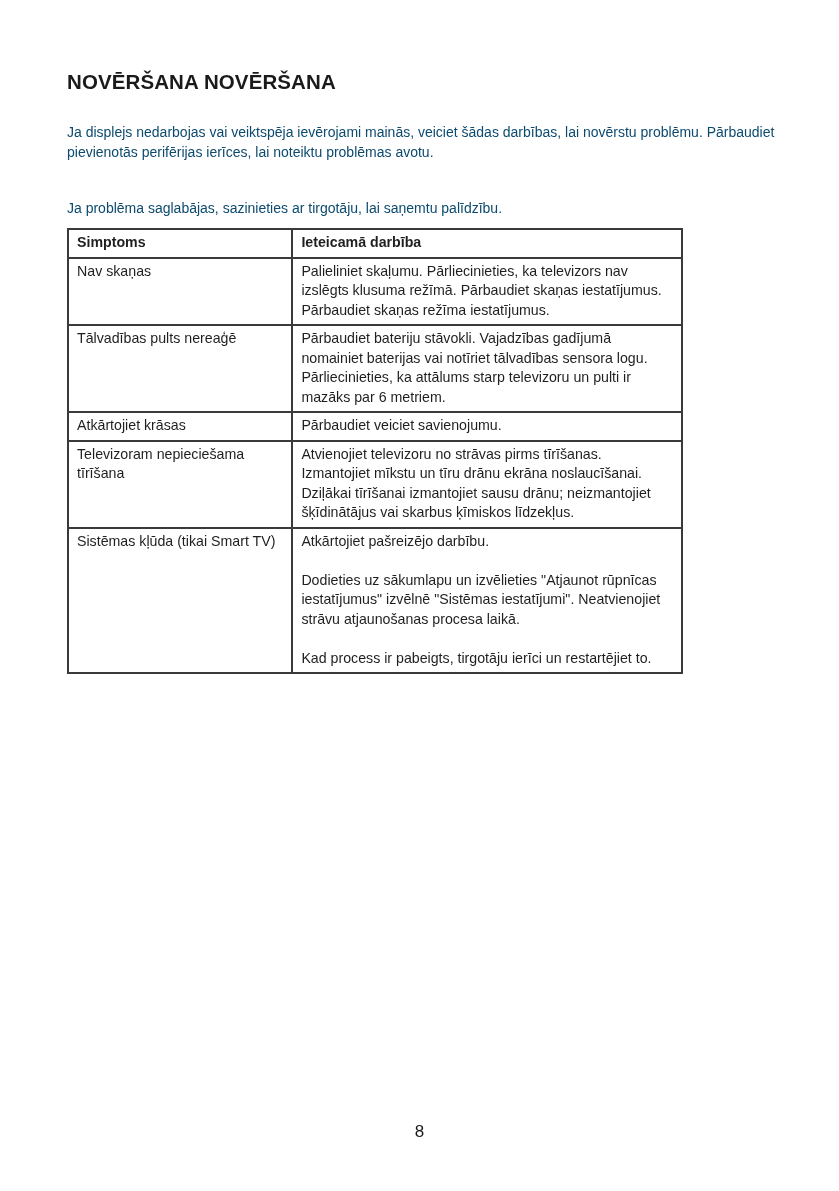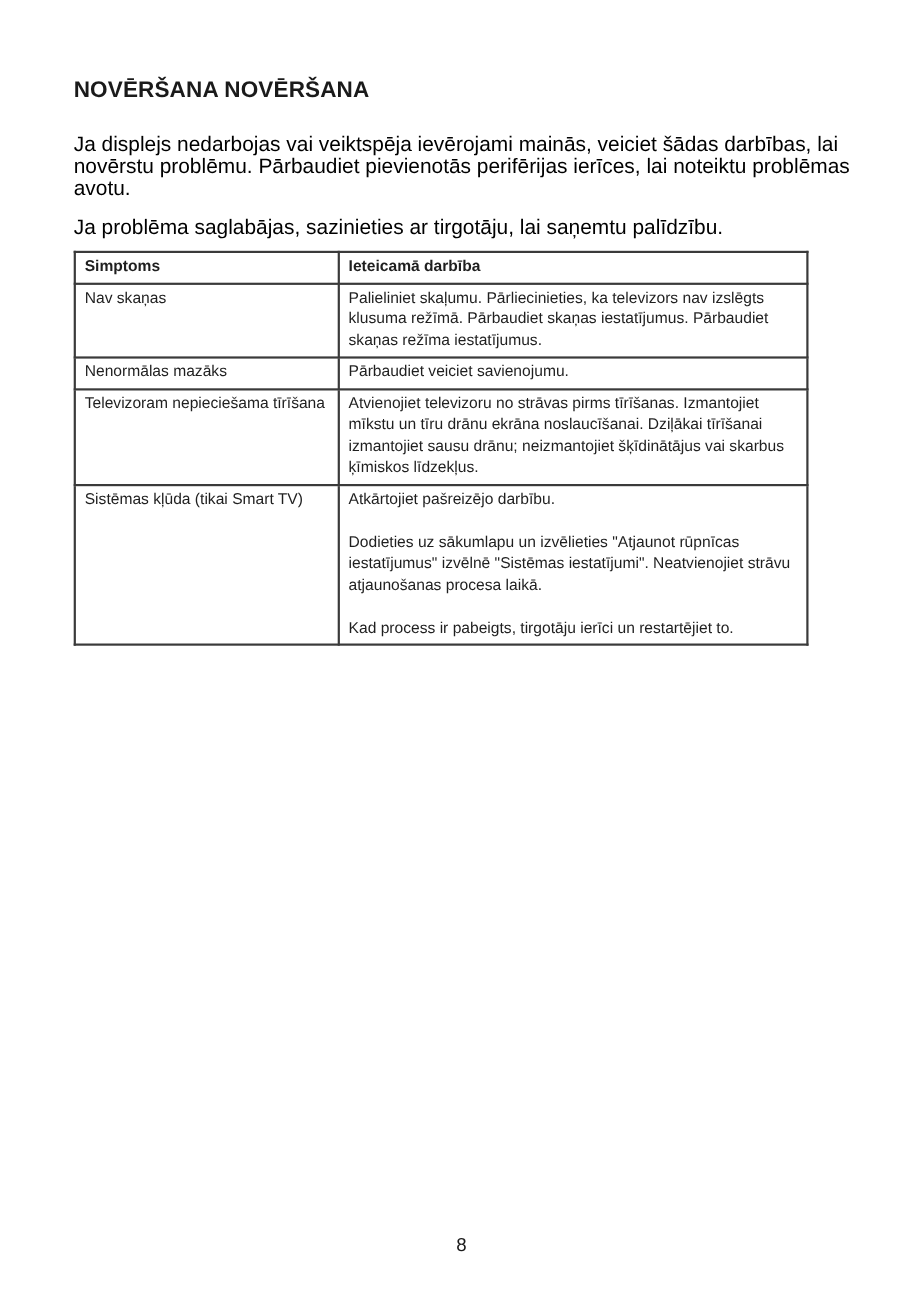--- a/index.html
+++ b/index.html
@@ -6,27 +6,27 @@
   body {
     width: 839px; height: 1191px; position: relative; overflow: hidden;
     font-family: "Liberation Sans", sans-serif; color: #1a1a1a;
   }
   .title {
     position: absolute; left: 67px; top: 70px;
     font-size: 20.5px; font-weight: bold; letter-spacing: 0.1px; color: #1a1a1a;
   }
   .para {
     position: absolute; left: 67px; width: 710px;
-    font-size: 19px; line-height: 20px; color: #000000;
+    font-size: 14px; line-height: 20px; color: #0c4a6e;
   }
   .p1 { top: 122px; }
   .p2 { top: 198px; }
   table {
     position: absolute; left: 67px; top: 228px;
-    width: 668px; border-collapse: collapse;
+    width: 616px; border-collapse: collapse;
     font-size: 14.2px; line-height: 19.5px; color: #1f1f1f;
   }
   td, th {
     border: 2px solid #3a3a3a; vertical-align: top;
     padding: 3px 8px 4px 8px; text-align: left;
   }
   th { font-weight: bold; }
   col.c1 { width: 250px; }
   col.c2 { width: 450px; }
   .gap { display: block; height: 19.5px; }
@@ -52,21 +52,25 @@
       <th>Simptoms</th>
       <th>Ieteicamā darbība</th>
     </tr>
   </thead>
   <tbody>
     <tr>
       <td>Nav skaņas</td>
       <td>Palieliniet skaļumu. Pārliecinieties, ka televizors nav izslēgts klusuma režīmā. Pārbaudiet skaņas iestatījumus. Pārbaudiet skaņas režīma iestatījumus.</td>
     </tr>
     <tr>
-      <td>Nenormālas mazāks</td>
+      <td>Tālvadības pults nereaģē</td>
+      <td>Pārbaudiet bateriju stāvokli. Vajadzības gadījumā nomainiet baterijas vai notīriet tālvadības sensora logu. Pārliecinieties, ka attālums starp televizoru un pulti ir mazāks par 6 metriem.</td>
+    </tr>
+    <tr>
+      <td>Atkārtojiet krāsas</td>
       <td>Pārbaudiet veiciet savienojumu.</td>
     </tr>
     <tr>
       <td>Televizoram nepieciešama tīrīšana</td>
       <td>Atvienojiet televizoru no strāvas pirms tīrīšanas. Izmantojiet mīkstu un tīru drānu ekrāna noslaucīšanai. Dziļākai tīrīšanai izmantojiet sausu drānu; neizmantojiet šķīdinātājus vai skarbus ķīmiskos līdzekļus.</td>
     </tr>
     <tr>
       <td>Sistēmas kļūda (tikai Smart TV)</td>
       <td>
         <span>Atkārtojiet pašreizējo darbību.</span>

